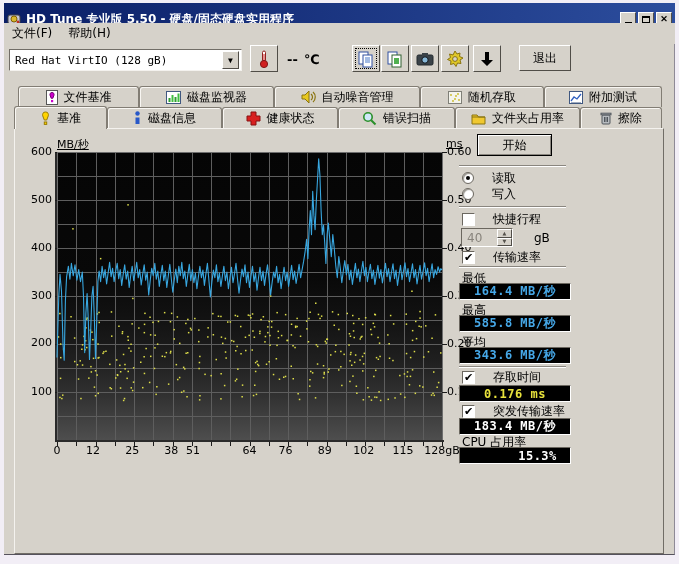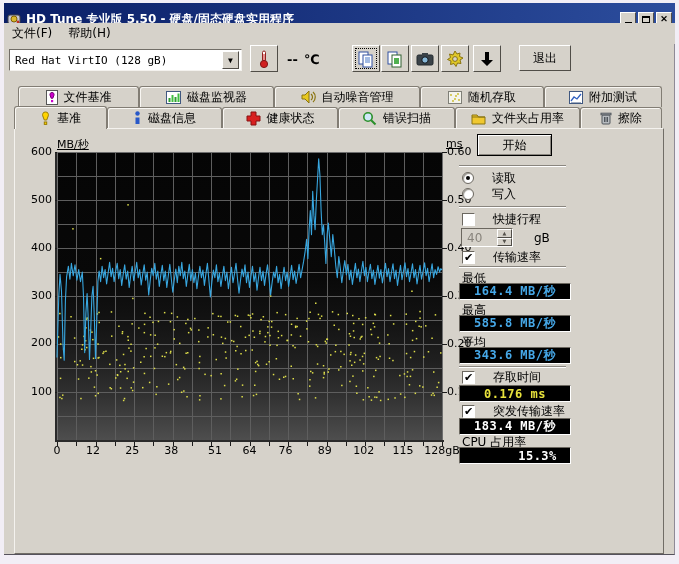--- a/index.html
+++ b/index.html
@@ -722,21 +722,21 @@
       <div class="yrlab" style="top: 241px;">0.40</div>
       <div class="yrlab" style="top: 289px;">0.30</div>
       <div class="yrlab" style="top: 337px;">0.20</div>
       <div class="yrlab" style="top: 385px;">0.10</div>
     </div>
   <div id="x-labels" style="position:absolute;left:0;top:444px;width:679px;height:14px;z-index:3">
       <div class="xlab" style="left: 57px; top: 0px;">0</div>
       <div class="xlab" style="left: 93.0938px; top: 0px;">12</div>
       <div class="xlab" style="left: 132.195px; top: 0px;">25</div>
       <div class="xlab" style="left: 171.297px; top: 0px;">38</div>
-      <div class="xlab" style="left: 215px; top: 0px;">51</div>
+      <div class="xlab" style="left: 193px; top: 0px;">51</div>
       <div class="xlab" style="left: 249.5px; top: 0px;">64</div>
       <div class="xlab" style="left: 285.594px; top: 0px;">76</div>
       <div class="xlab" style="left: 324.695px; top: 0px;">89</div>
       <div class="xlab" style="left: 363.797px; top: 0px;">102</div>
       <div class="xlab" style="left: 402.898px; top: 0px;">115</div>
       <div class="xlab" style="left: 442px; top: 0px;">128gB</div>
     </div>
 
   <button class="start-btn">
       <span>开始</span>

